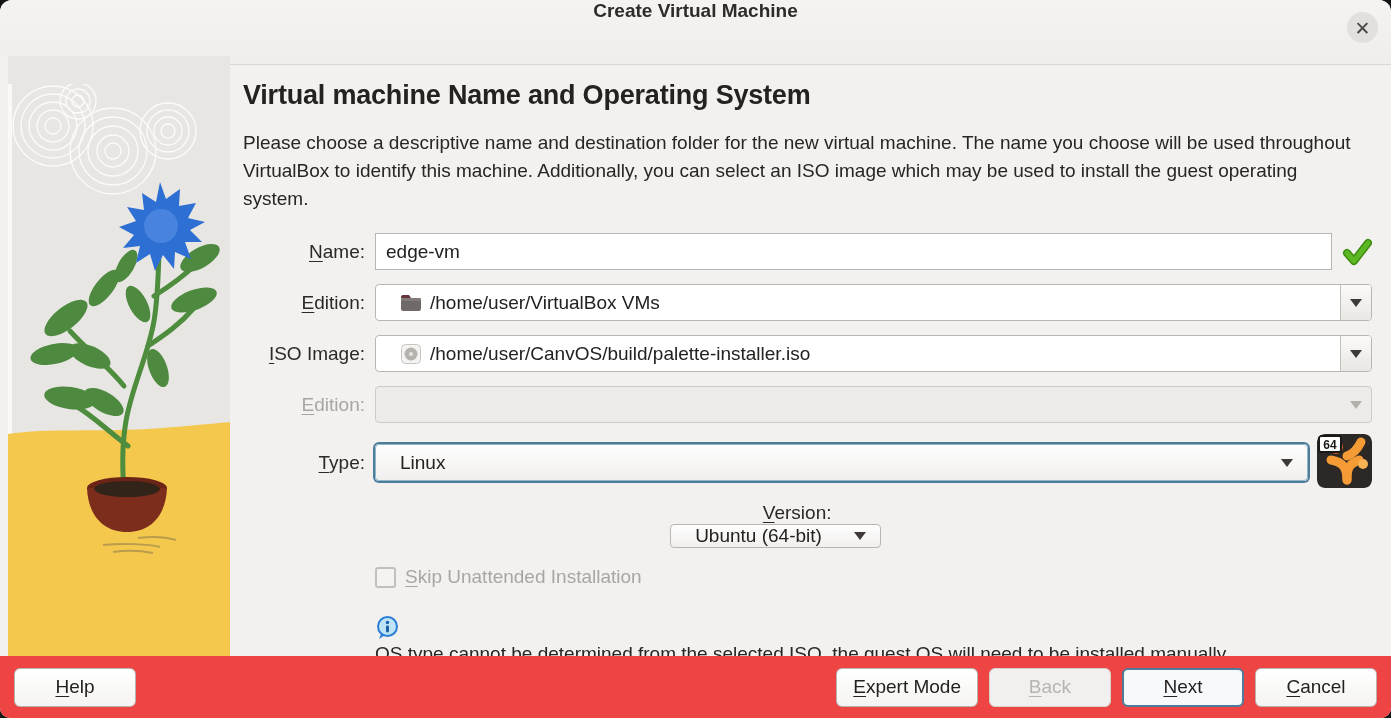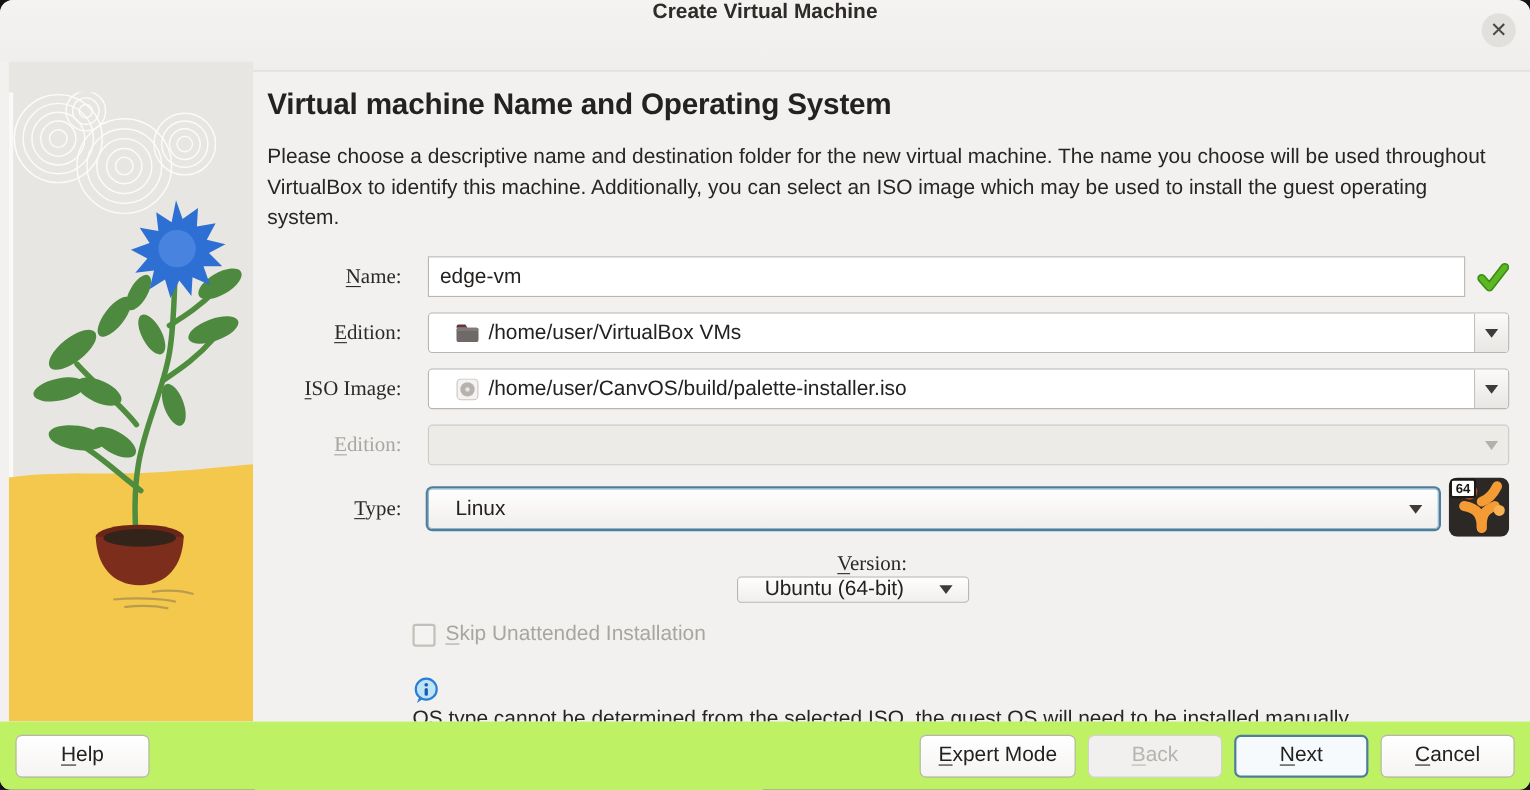--- a/index.html
+++ b/index.html
@@ -42,22 +42,22 @@
   }
   .sidebar svg { display:block; width:222px; height:100%; }
   .main { flex:1; padding:16px 19px 0 13px; overflow:hidden; }
 
   h1.page-title { font-size:27px; font-weight:bold; letter-spacing:-0.2px; margin:8px 0 18px; color:#242220; }
   .page-desc { font-size:19px; line-height:28px; color:#282523; margin-bottom:20px; max-width:1120px; }
 
   
   .form-row { display:flex; align-items:center; margin-bottom:14px; }
   .form-label {
-    width:122px; flex:none; text-align:right; margin-right:24px;
-    font-size:19px; color:#2b2826;font-family:Liberation Serif, serif;
+    width:122px; flex:none; text-align:right; margin-right:10px;
+    font-size:19px; color:#2b2826;
   }
   .mn { display:inline-block; }
   .mn::first-letter { text-decoration:underline; text-underline-offset:3px; }
   .form-label.disabled, .check-label.disabled { color:#a9a6a1;text-align:right; }
 
   .text-input {
     flex:1; height:37px;
     border:1px solid #b9b6b2; border-radius:0;
     background:#fff; font-size:19px; color:#242220;
     padding:0 10px; outline:none;
@@ -114,21 +114,21 @@
 
   
   .notice { display:flex; align-items:flex-start; margin:24px 0 0 132px; max-width:950px;flex-direction:column; }
   .notice svg { flex:none; margin:3px 7px 0 0; }
   .notice-text { font-size:19px; line-height:28px; color:#282523; }
 
   
   .footer {
     position:absolute; left:0; right:0; bottom:0; height:62px;
     display:flex; align-items:center; padding:0 14px;
-    background:#bef264;
+    background:#ef4444;
   }
   .btn {
     height:39px; min-width:122px; padding:0 16px;
     background:linear-gradient(#ffffff,#f5f4f2);
     border:1px solid #b7b4b0; border-radius:6px;
     font-size:19px; color:#242220; cursor:pointer;
     font-family:"Liberation Sans", sans-serif;
   }
   .btn .mn::first-letter { text-decoration:underline; text-underline-offset:3px; }
   .btn.disabled {

